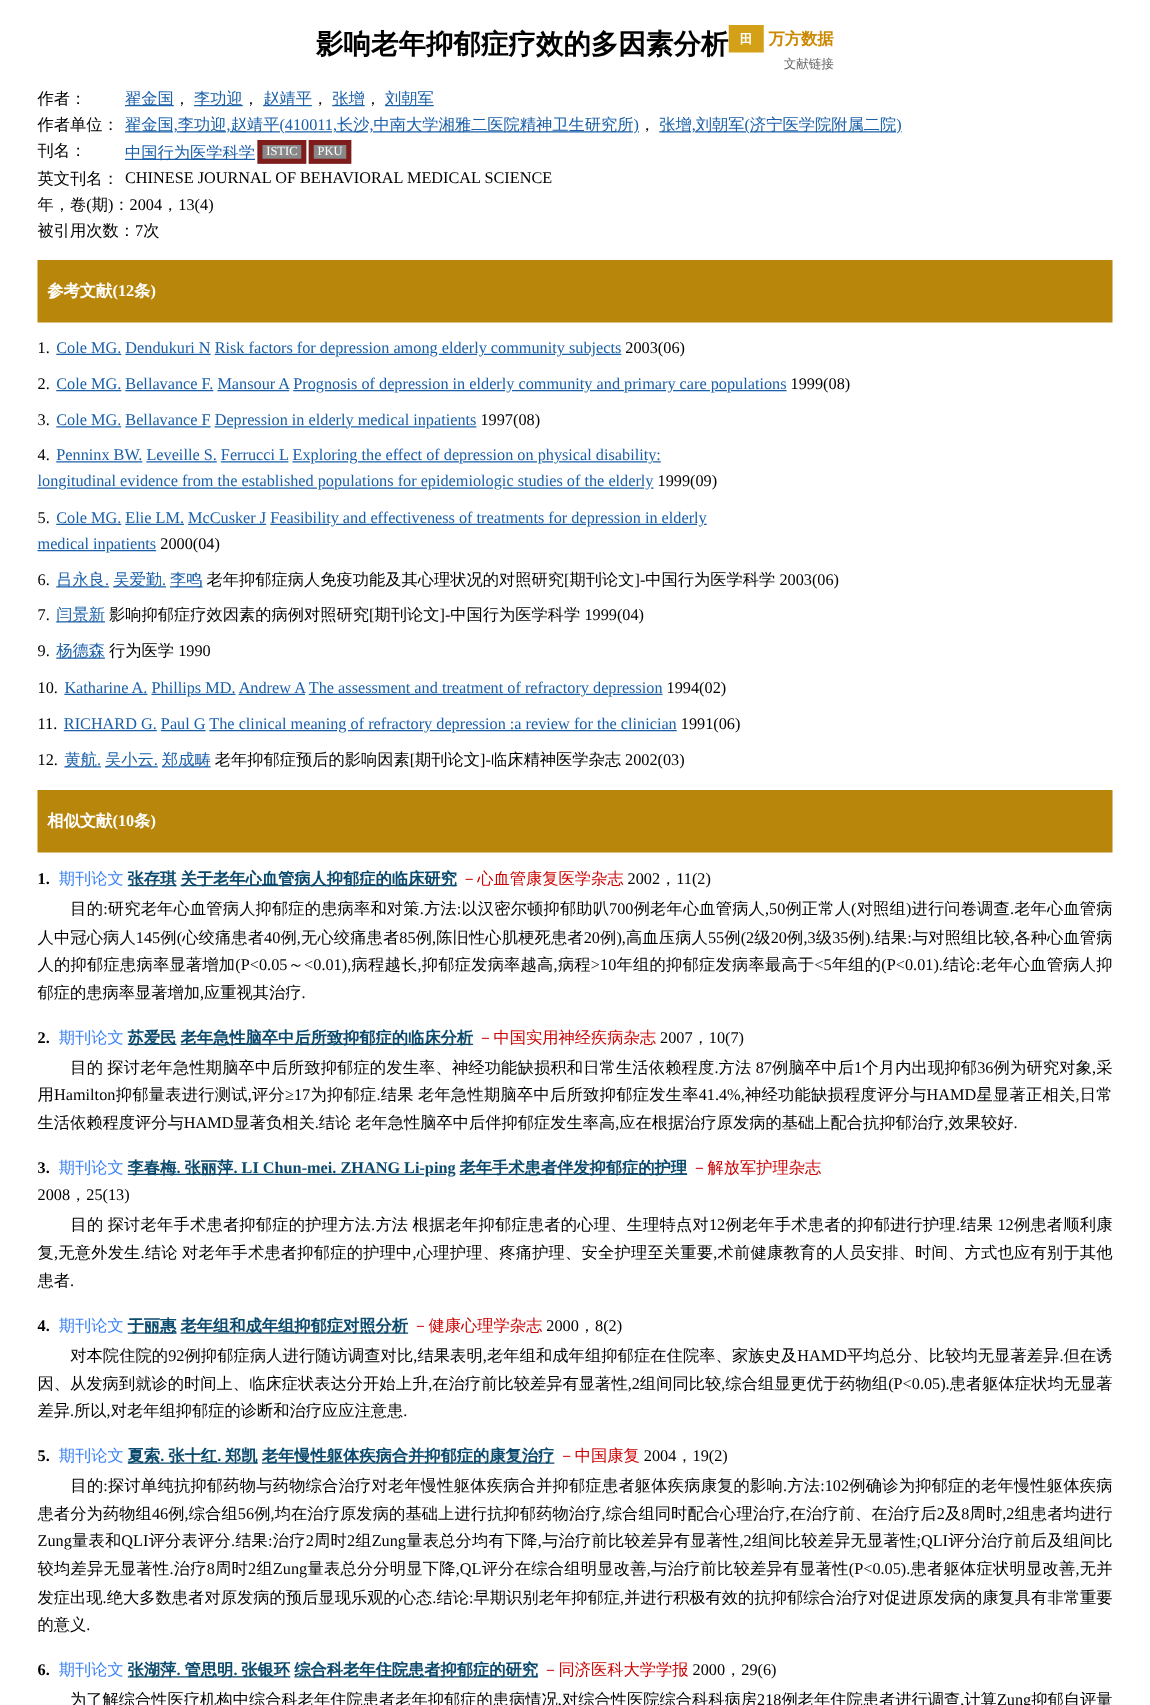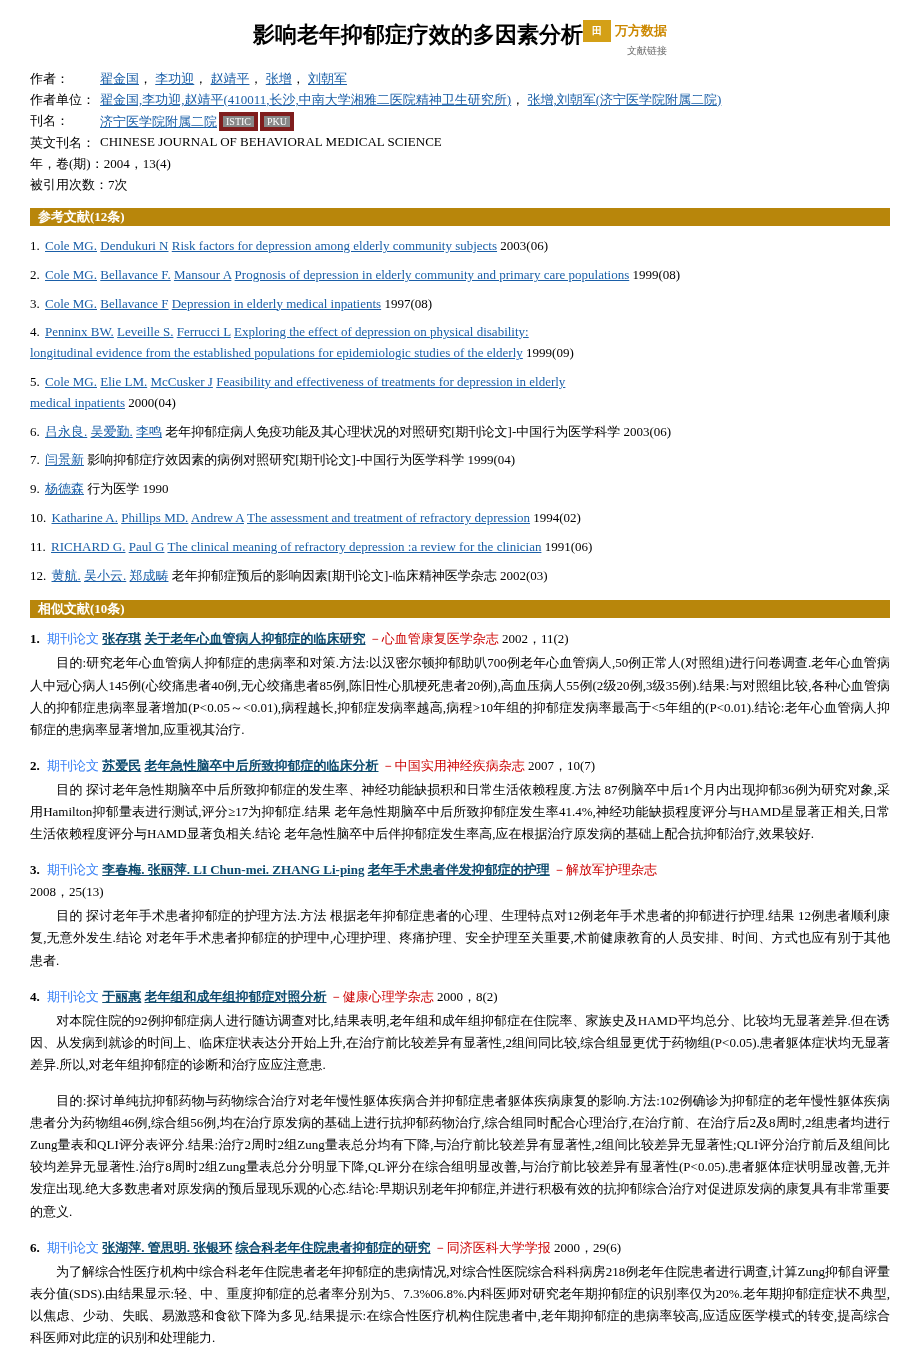--- a/index.html
+++ b/index.html
@@ -86,21 +86,21 @@
       color: #fff;
       font-size: 10px;
       padding: 0 3px;
       border: 4px solid #7f1d1d;
     }
     .section-header {
       background: #b8860b;
       color: #fff;
       font-size: 13px;
       font-weight: bold;
-      padding: 0 8px;
+      padding: 16px 8px;
       margin-bottom: 10px;
       margin-top: 14px;
     }
     .ref-list {
       list-style: none;
       padding: 0;
     }
     .ref-item {
       margin-bottom: 8px;
       font-size: 13px;
@@ -176,21 +176,21 @@
   <div class="meta-row">
     <span class="meta-label">作者单位：</span>
     <span class="meta-value">
       <a class="link">翟金国,李功迎,赵靖平(410011,长沙,中南大学湘雅二医院精神卫生研究所)</a>，
       <a class="link">张增,刘朝军(济宁医学院附属二院)</a>
     </span>
   </div>
   <div class="meta-row">
     <span class="meta-label">刊名：</span>
     <span class="meta-value journal-box">
-      <a class="link">济宁医学院附属二院</a>
+      <a class="link">中国行为医学科学</a>
       <span class="badge">ISTIC</span>
       <span class="badge">PKU</span>
     </span>
   </div>
   <div class="meta-row">
     <span class="meta-label">英文刊名：</span>
     <span class="meta-value">CHINESE JOURNAL OF BEHAVIORAL MEDICAL SCIENCE</span>
   </div>
   <div class="meta-row">
     <span class="meta-label">年，卷(期)：</span>
@@ -347,20 +347,28 @@
       <span class="item-type-label">期刊论文 </span>
       <a class="bold-link">于丽惠</a>
       <a class="bold-link"> 老年组和成年组抑郁症对照分析</a>
       <span class="item-journal"> －健康心理学杂志</span>
       <span>2000，8(2)</span>
     </div>
     <div class="item-desc">　　对本院住院的92例抑郁症病人进行随访调查对比,结果表明,老年组和成年组抑郁症在住院率、家族史及HAMD平均总分、比较均无显著差异.但在诱因、从发病到就诊的时间上、临床症状表达分开始上升,在治疗前比较差异有显著性,2组间同比较,综合组显更优于药物组(P&lt;0.05).患者躯体症状均无显著差异.所以,对老年组抑郁症的诊断和治疗应应注意患.</div>
   </li>
 
   <li class="related-item">
+    <div>
+      <span class="item-number">5.</span>
+      <span class="item-type-label">期刊论文 </span>
+      <a class="bold-link">夏索. 张十红. 郑凯</a>
+      <a class="bold-link"> 老年慢性躯体疾病合并抑郁症的康复治疗</a>
+      <span class="item-journal"> －中国康复</span>
+      <span>2004，19(2)</span>
+    </div>
     <div class="item-desc">　　目的:探讨单纯抗抑郁药物与药物综合治疗对老年慢性躯体疾病合并抑郁症患者躯体疾病康复的影响.方法:102例确诊为抑郁症的老年慢性躯体疾病患者分为药物组46例,综合组56例,均在治疗原发病的基础上进行抗抑郁药物治疗,综合组同时配合心理治疗,在治疗前、在治疗后2及8周时,2组患者均进行Zung量表和QLI评分表评分.结果:治疗2周时2组Zung量表总分均有下降,与治疗前比较差异有显著性,2组间比较差异无显著性;QLI评分治疗前后及组间比较均差异无显著性.治疗8周时2组Zung量表总分分明显下降,QL评分在综合组明显改善,与治疗前比较差异有显著性(P&lt;0.05).患者躯体症状明显改善,无并发症出现.绝大多数患者对原发病的预后显现乐观的心态.结论:早期识别老年抑郁症,并进行积极有效的抗抑郁综合治疗对促进原发病的康复具有非常重要的意义.</div>
   </li>
 
   <li class="related-item">
     <div>
       <span class="item-number">6.</span>
       <span class="item-type-label">期刊论文 </span>
       <a class="bold-link">张湖萍. 管思明. 张银环</a>
       <a class="bold-link"> 综合科老年住院患者抑郁症的研究</a>
       <span class="item-journal"> －同济医科大学学报</span>

